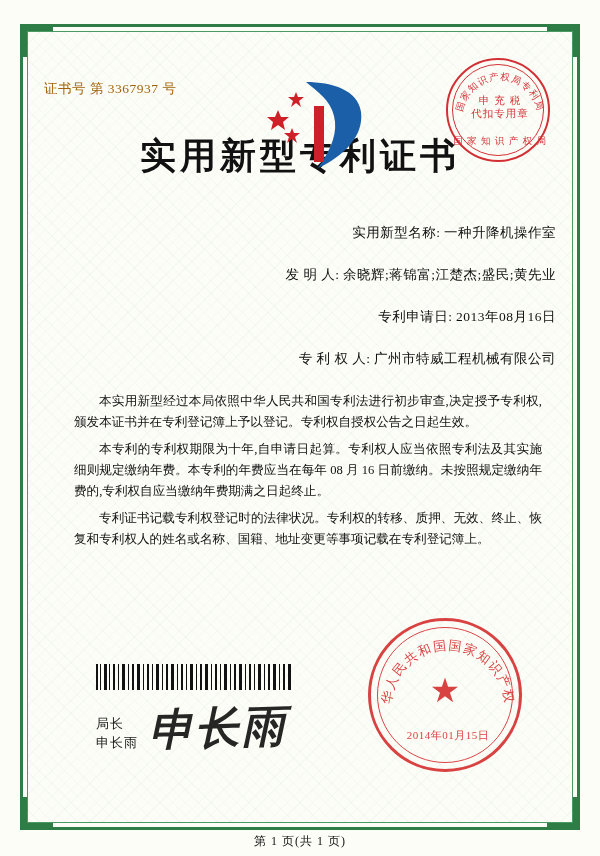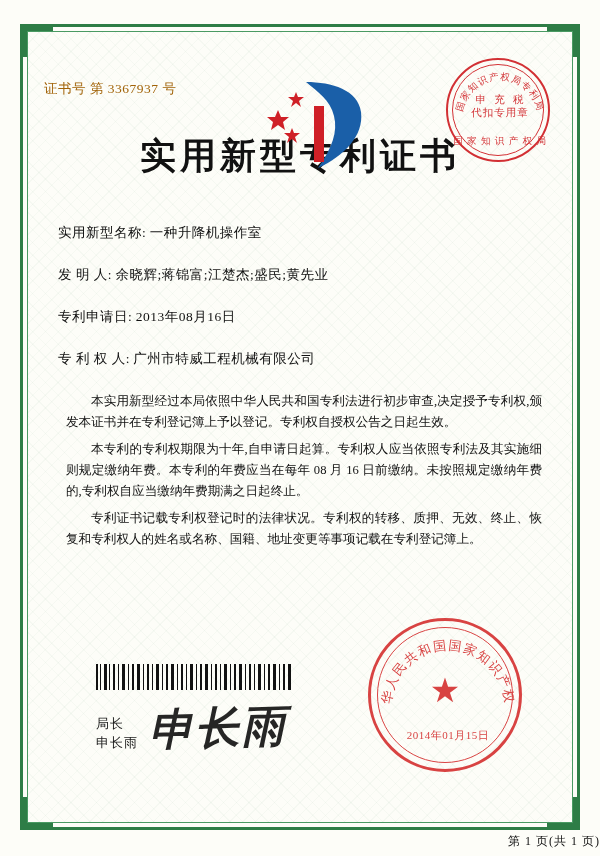--- a/index.html
+++ b/index.html
@@ -100,21 +100,21 @@
     left: 0; top: 0; width: 104px; height: 104px;
   }
   .stamp-top .center-lines {
     position: absolute;
     left: 0;
     top: 34px;
     width: 104px;
     text-align: center;
     font-size: 10.5px;
     line-height: 13px;
-    font-family: Liberation Mono, monospace;
+    font-family: Liberation Sans, sans-serif;
     letter-spacing: 1px;
   }
   .stamp-top .bottom-line {
     position: absolute;
     left: 0;
     bottom: 12px;
     width: 104px;
     text-align: center;
     font-size: 9.5px;
     letter-spacing: 1px;
@@ -127,20 +127,21 @@
     font-size: 36px;
     font-weight: bold;
     letter-spacing: 4px;
     font-family: "Liberation Serif", serif;
     color: #111;
   }
 
   .fields {
     margin-top: 42px;
     padding-left: 14px;
+    text-align: right;
   }
   .field-row {
     font-size: 13.5px;
     line-height: 20px;
     margin-bottom: 22px;
     color: #111;
     white-space: nowrap;
   }
   .field-label {
     display: inline-block;
@@ -152,21 +153,21 @@
 
   .paragraphs {
     margin-top: 18px;
     padding: 0 14px 0 14px;
     font-size: 12.6px;
     line-height: 21px;
     text-align: justify;
     color: #111;
   }
   .paragraphs p {
-    margin: 0 0 6px 8px;
+    margin: 0 0 6px 16px;
     text-indent: 25px;
   }
 
   .barcode {
     position: absolute;
     left: 52px;
     bottom: 118px;
     width: 196px;
     height: 26px;
   }
@@ -229,21 +230,21 @@
     text-align: center;
     font-size: 11px;
     letter-spacing: 0.5px;
   }
 
   .footer {
     position: absolute;
     left: 0;
     right: 0;
     bottom: 6px;
-    text-align: right;
+    text-align: center;
     font-size: 12px;
     letter-spacing: 1px;
     color: #111;
   }
   
   .texture {
     position: absolute;
     left: 27px; top: 31px; right: 27px; bottom: 33px;
     background:
       repeating-linear-gradient(45deg, rgba(46,125,70,0.035) 0 1px, transparent 1px 9px),

